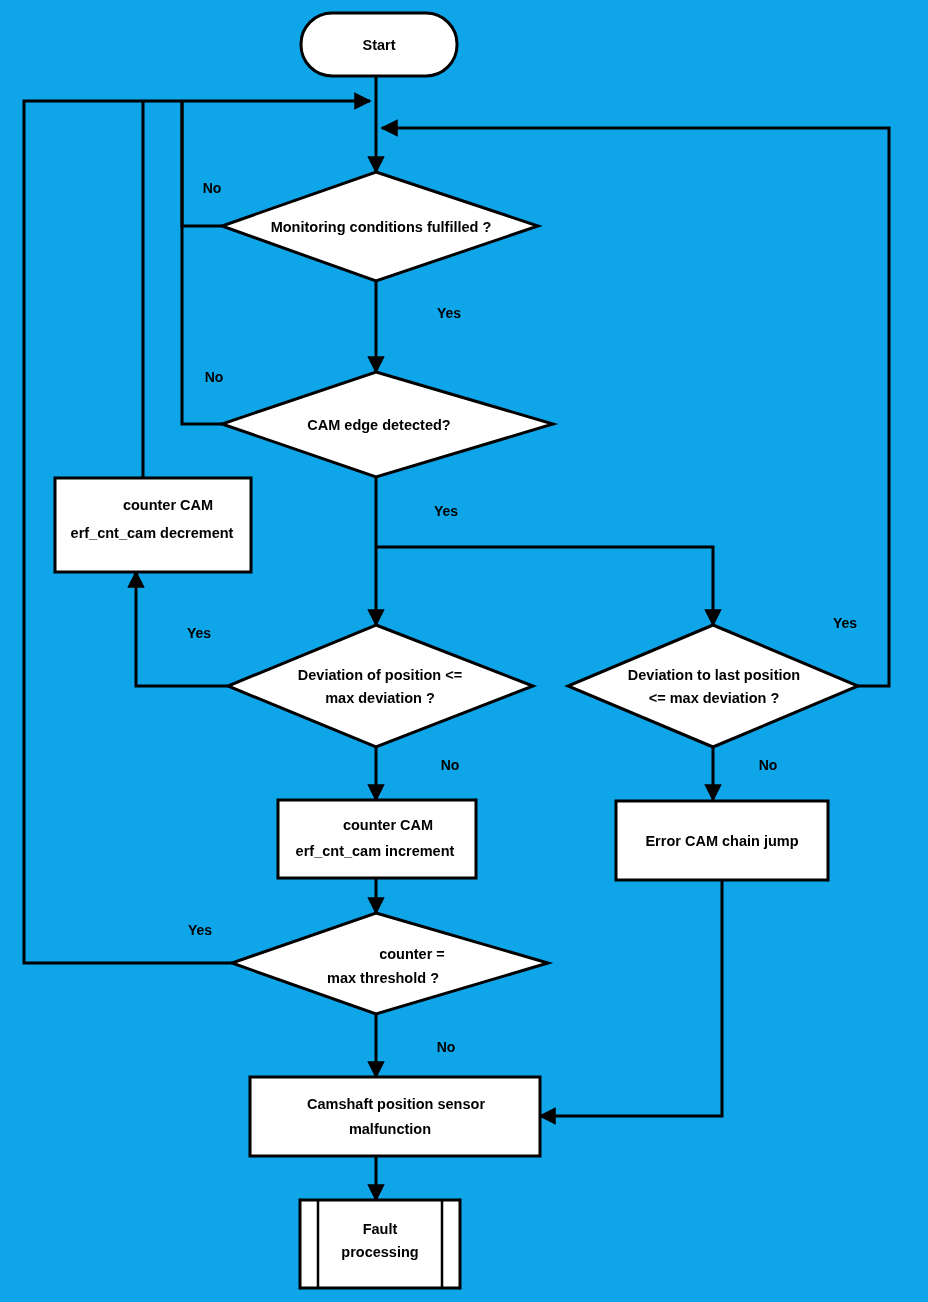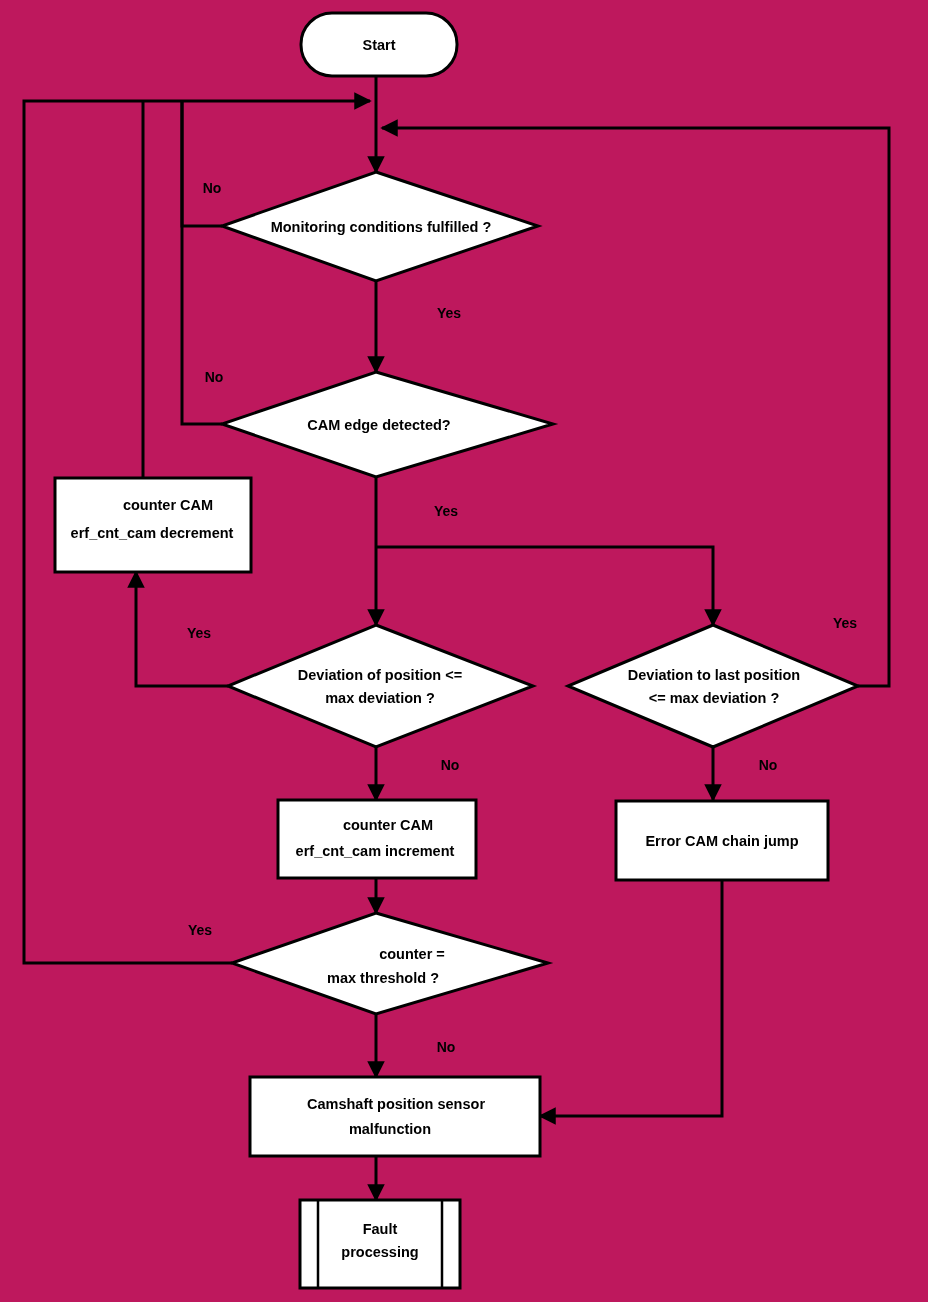--- a/index.html
+++ b/index.html
@@ -1,17 +1,17 @@
 <!DOCTYPE html>
 <html><head>
 <meta charset="utf-8">
 <style>
   html,body{margin:0;padding:0;background:#ffffff;}
   body{font-family:"Liberation Sans",sans-serif;}
-  #canvas{position:relative;width:928px;height:1302px;background:#be185d;overflow:hidden;}
+  #canvas{position:relative;width:928px;height:1302px;background:#0ea5e9;overflow:hidden;}
   svg{position:absolute;left:0;top:0;width:928px;height:1302px;}
   .shape-stroke{fill:#ffffff;stroke:#000000;stroke-width:3;}
   .conn{stroke:#000000;stroke-width:3;fill:none;}
   .conn-thin{stroke:#000000;stroke-width:2.5;fill:none;}
   .lbl-node{font-family:"Liberation Sans",sans-serif;font-size:14.5px;font-weight:bold;fill:#000;
        text-anchor:middle;}
   .lbl-yn{font-family:"Liberation Sans",sans-serif;font-size:14px;font-weight:bold;fill:#000;
        text-anchor:middle;}
 </style>
 </head>

